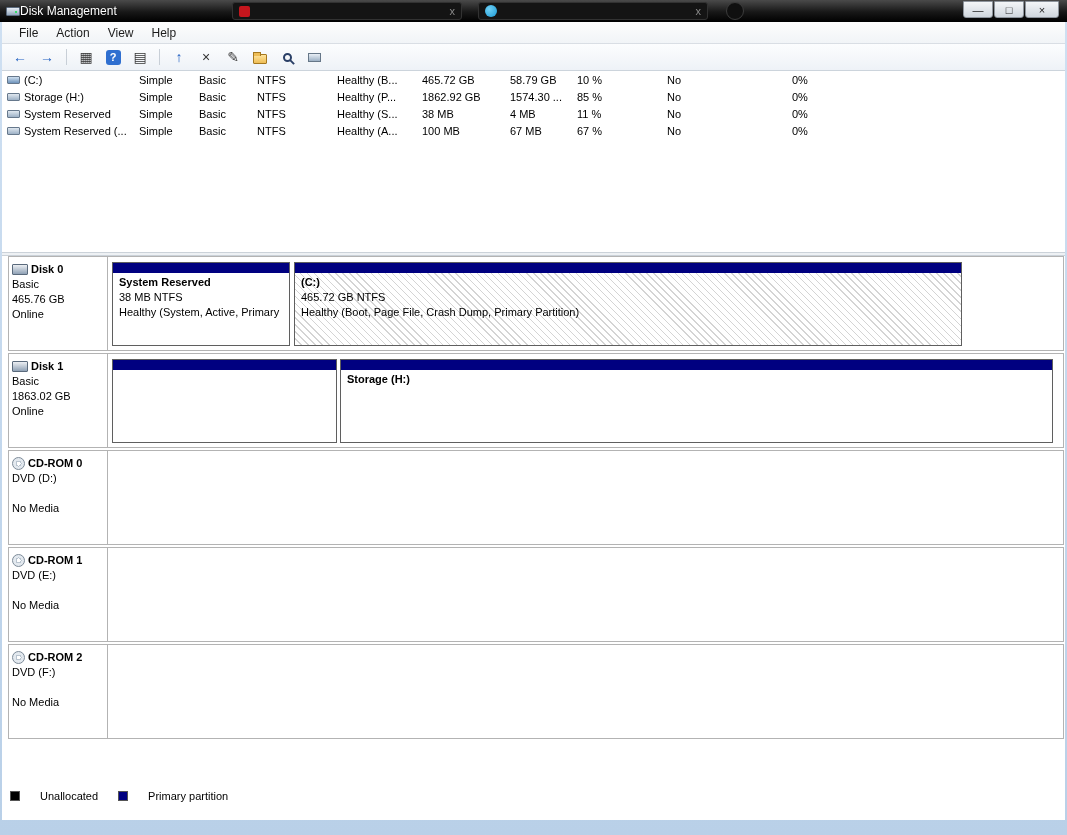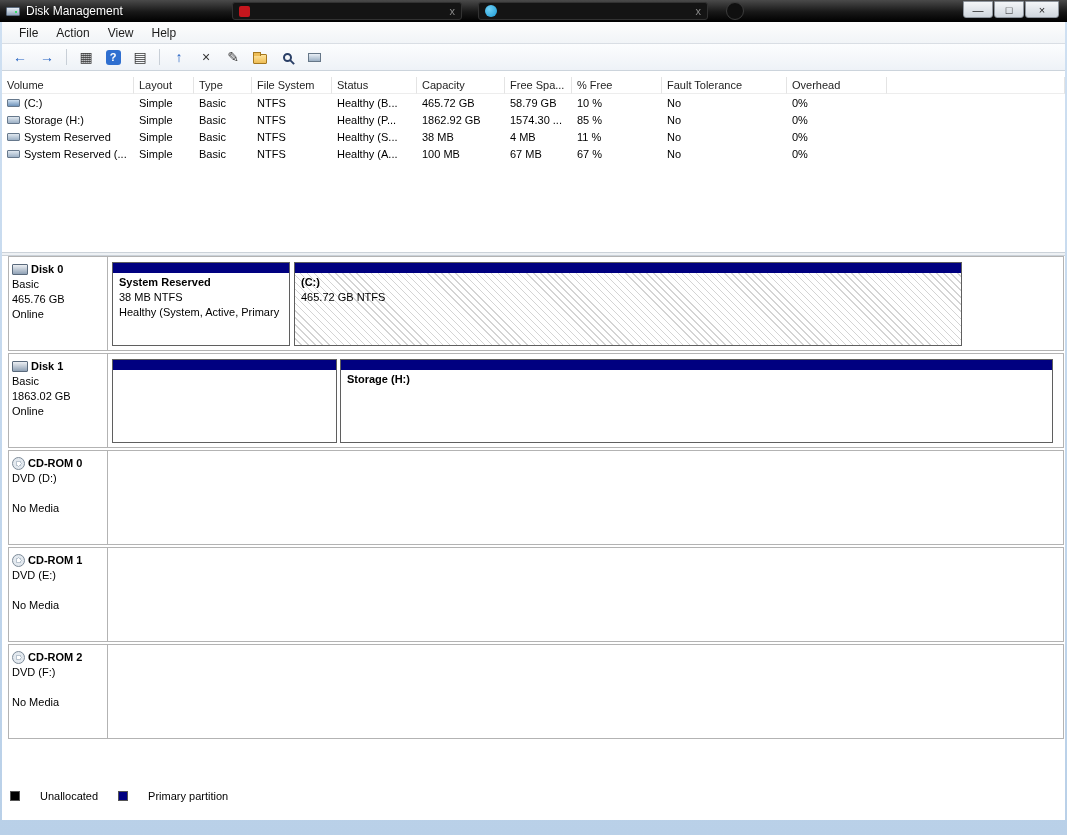--- a/index.html
+++ b/index.html
@@ -8,21 +8,21 @@
   .screen { position:relative; width:1067px; height:835px; overflow:hidden;
             background:linear-gradient(#cfe0f2,#b9d0e8); }
 
   
   .titlebar { position:absolute; top:0; left:0; right:0; height:22px;
               background:linear-gradient(#4a4a4a,#171717 55%,#000); display:flex; align-items:center; }
   .title-left { display:flex; align-items:center; padding-left:6px; }
   .icon-drive { width:14px; height:9px; background:linear-gradient(#e8eef5,#93a6bc);
                 border:1px solid #5c6b7e; border-radius:1px; position:relative; }
   .icon-drive::after { content:""; position:absolute; right:2px; top:3px; width:2px; height:2px; background:#3d6; }
-  .title-text { color:#fff; font-size:12px; margin-left:6px; text-shadow:0 1px 2px #000; }
+  .title-text { color:#fff; font-size:12px; margin-left:0; text-shadow:0 1px 2px #000; }
   .frag { position:absolute; top:2px; height:18px; background:#141414; border:1px solid #323232;
           border-radius:3px; display:flex; align-items:center; padding:0 6px; color:#6f6f6f; }
   .frag .fx { margin-left:auto; font-size:11px; color:#8a8a8a; }
   .frag-icon-red { width:11px; height:11px; background:#c5161d; border-radius:2px; }
   .frag-icon-blue { width:12px; height:12px; background:radial-gradient(circle at 35% 35%, #6fd0f5, #1b9ad6); border-radius:50%; }
   .frag1 { left:232px; width:230px; }
   .frag2 { left:478px; width:230px; }
   .title-circle { position:absolute; left:726px; top:2px; width:18px; height:18px; border-radius:50%;
                   background:#101010; border:1px solid #3c3c3c; }
   .win-controls { position:absolute; right:8px; top:1px; display:flex; gap:1px; }
@@ -167,33 +167,20 @@
       </span>
     <span class="tbtn">
         <span class="icon-mag"></span>
       </span>
     <span class="tbtn">
         <span class="icon-drive-sm"></span>
       </span>
   </div>
 
   <div class="top-pane">
-    <div class="vgrid vheader">
-      <span class="hcell">Volume</span>
-      <span class="hcell">Layout</span>
-      <span class="hcell">Type</span>
-      <span class="hcell">File System</span>
-      <span class="hcell">Status</span>
-      <span class="hcell">Capacity</span>
-      <span class="hcell">Free Spa...</span>
-      <span class="hcell">% Free</span>
-      <span class="hcell">Fault Tolerance</span>
-      <span class="hcell">Overhead</span>
-      <span class="hcell"></span>
-    </div>
 
     <div class="vgrid vrow">
       <span class="cell vol-cell">
           <span class="icon-vol c"></span>
           <span>(C:)</span>
         </span>
       <span class="cell">Simple</span>
       <span class="cell">Basic</span>
       <span class="cell">NTFS</span>
       <span class="cell">Healthy (B...</span>
@@ -278,20 +265,21 @@
             <div class="ptitle">System Reserved</div>
             <div>38 MB NTFS</div>
             <div>Healthy (System, Active, Primary</div>
           </div>
         </div>
         <div class="part hatched p-d0-2">
           <div class="pstrip" style="background-color: rgb(0, 0, 128);"></div>
           <div class="pbody">
             <div class="ptitle">(C:)</div>
             <div>465.72 GB NTFS</div>
+            <div>Healthy (Boot, Page File, Crash Dump, Primary Partition)</div>
           </div>
         </div>
       </div>
     </div>
 
     <div class="disk-row">
       <div class="disk-left">
         <div class="dname">
             <span class="icon-disk"></span>
             <span>Disk 1</span>

